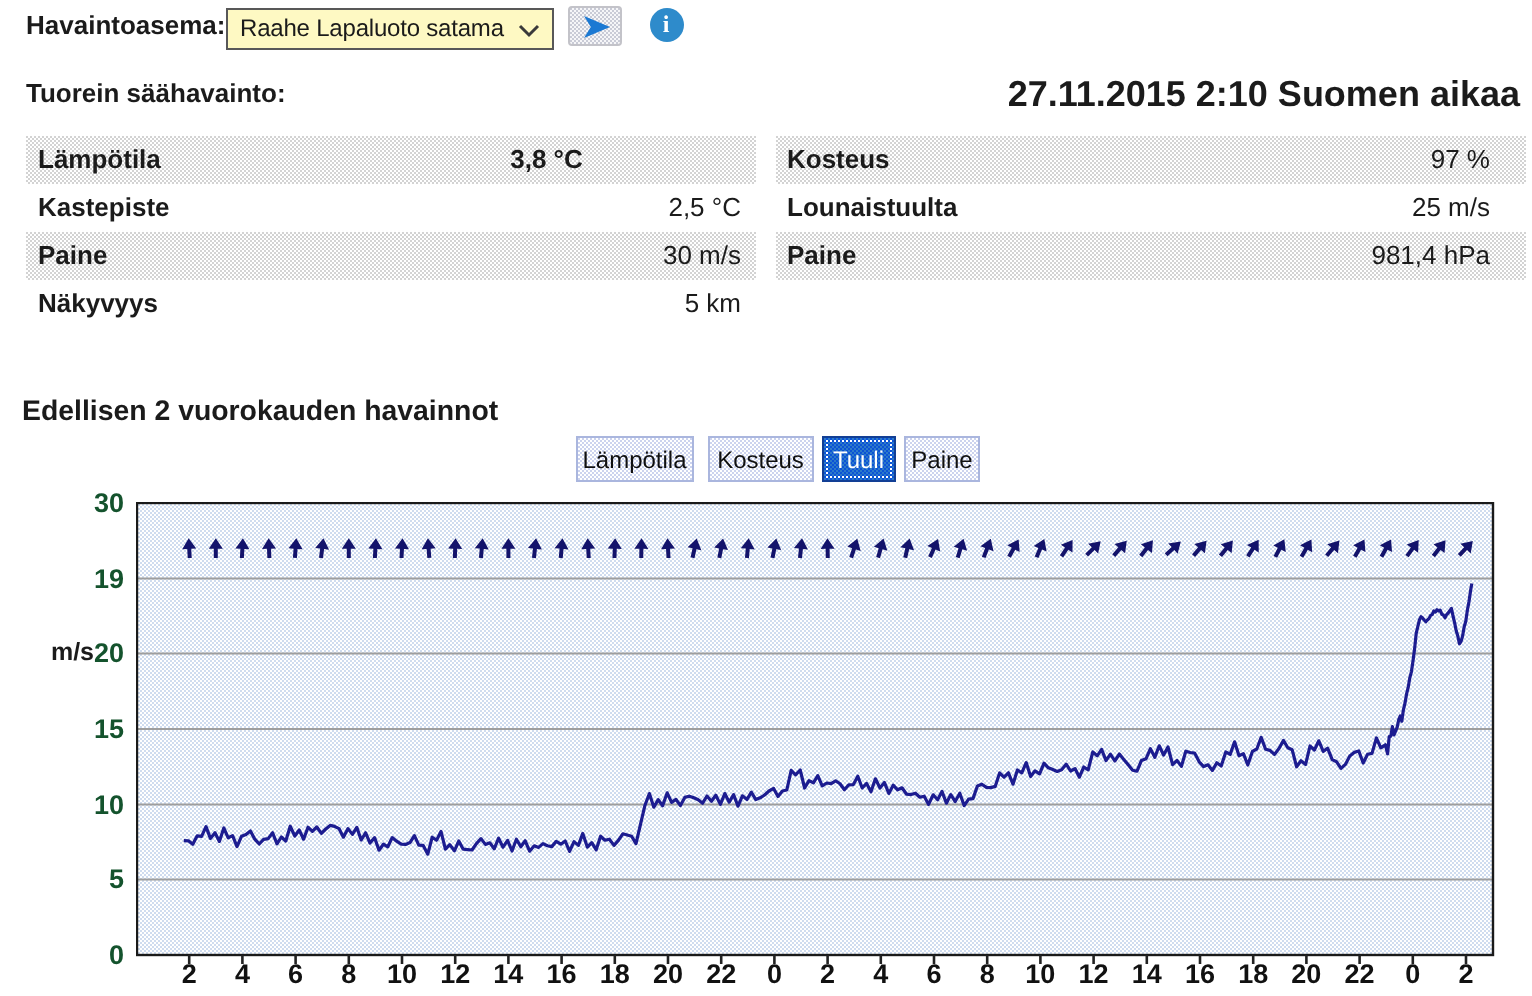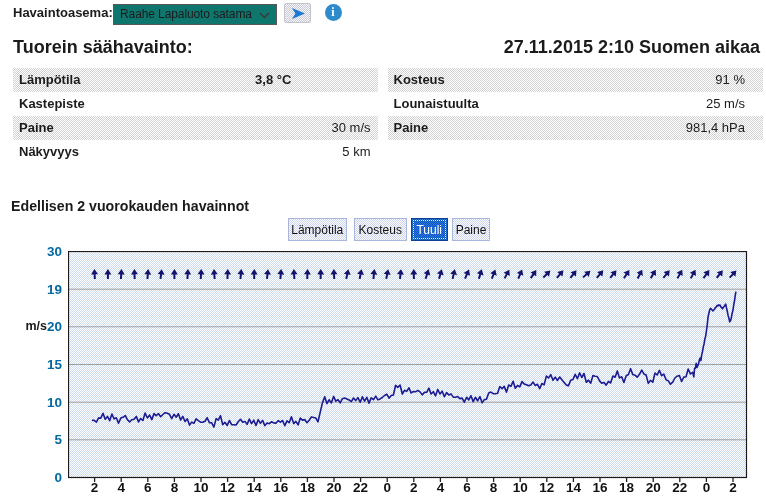--- a/index.html
+++ b/index.html
@@ -4,54 +4,55 @@
 * { margin:0; padding:0; box-sizing:border-box; }
 html,body { width:766px; height:498px; background:#fff; font-family:"Liberation Sans",sans-serif; }
 #pg { position:relative; width:766px; height:498px; overflow:hidden; color:#1b1b1b; }
 .b { font-weight:bold; }
 .dith-gray { background:repeating-conic-gradient(#ffffff 0% 25%, #d3d3d3 0% 50%) 0 0 / 2px 2px; }
 .dith-btn  { background:repeating-conic-gradient(#ffffff 0% 25%, #ccd3ee 0% 50%) 0 0 / 2px 2px; }
 .dith-sel  { background:repeating-conic-gradient(#0b52d6 0% 25%, #2d7ac8 0% 50%) 0 0 / 2px 2px; }
 .abs { position:absolute; }
 .row { position:absolute; height:24px; }
 .cell { position:absolute; font-size:13px; line-height:24px; white-space:nowrap; }
-.ylab { position:absolute; left:0; width:62px; text-align:right; font-size:13.5px; font-weight:bold; line-height:16px; color:#0369a1;padding-left:36px; }
+.ylab { position:absolute; left:0; width:62px; text-align:right; font-size:13.5px; font-weight:bold; line-height:16px; color:#14532d;padding-left:36px; }
 .tab { position:absolute; top:218px; height:23px; font-size:12px; line-height:22px; text-align:center; border:1px solid #aab6de; color:#101010; }
 </style></head>
 <body>
 <div id="pg">
 
 <div class="abs b" style="left:13px;top:4.5px;font-size:13px;line-height:16px;">Havaintoasema:</div>
-<div class="abs" style="left:113px;top:4px;width:164px;height:21px;border:1px solid #585858;background:#0f766e;">
+<div class="abs" style="left:113px;top:4px;width:164px;height:21px;border:1px solid #585858;background:#fef9c3;">
   <div style="position:absolute;left:6px;top:0;font-size:12px;letter-spacing:-0.1px;line-height:19px;">Raahe Lapaluoto satama</div>
   <svg style="position:absolute;right:6px;top:7px" width="11" height="7" viewBox="0 0 11 7">
         <path d="M1,1 L5.5,5.5 L10,1" fill="none" stroke="#3a3a3a" stroke-width="1.5"></path>
       </svg>
 </div>
 <div class="abs" style="left:284px;top:3px;width:27px;height:20px;border:1px solid #c3c3c9;border-radius:2px;background:repeating-conic-gradient(#f6f6f8 0% 25%, #c9cbd6 0% 50%) 0 0 / 2px 2px;">
   <svg style="position:absolute;left:7px;top:4px" width="13" height="11" viewBox="0 0 13 11">
         <path d="M0,0 L13,5.5 L0,11 L3.4,5.5 Z" fill="#1b79d3"></path>
       </svg>
 </div>
 <div class="abs" style="left:324.5px;top:4px;width:17px;height:17px;border-radius:50%;background:#2e8bcb;color:#fff;text-align:center;font-weight:bold;font-size:12px;line-height:17px;font-family:'Liberation Serif',serif;">i</div>
 
-<div class="abs b" style="left:13px;top:39px;font-size:18px;line-height:16px;">Tuorein säähavainto:</div>
+<div class="abs b" style="left:13px;top:39px;font-size:13px;line-height:16px;">Tuorein säähavainto:</div>
 <div class="abs b" style="right:6px;top:39px;font-size:18px;line-height:16px;">27.11.2015 2:10 Suomen aikaa</div>
 
 <div class="row dith-gray" style="left:13px;top:68px;width:364.5px;"></div>
 <div class="row dith-gray" style="left:388px;top:68px;width:375px;"></div>
 <div class="row dith-gray" style="left:13px;top:116px;width:364.5px;"></div>
 <div class="row dith-gray" style="left:388px;top:116px;width:375px;"></div>
 
 <div class="cell b" style="left:19px;top:68px;">Lämpötila</div>
 <div class="cell" style="left:188px;top:68px;width:170.5px;text-align:center;font-weight:bold;">3,8 °C</div>
 <div class="cell b" style="left:393.5px;top:68px;">Kosteus</div>
-<div class="cell" style="left:545px;top:68px;width:200px;text-align:right;">91 %</div>
+<div class="cell" style="left:545px;top:68px;width:200px;text-align:right;">97 %</div>
 
 <div class="cell b" style="left:19px;top:92px;">Kastepiste</div>
+<div class="cell" style="left:200px;top:92px;width:170.5px;text-align:right;">2,5 °C</div>
 <div class="cell b" style="left:393.5px;top:92px;">Lounaistuulta</div>
 <div class="cell" style="left:545px;top:92px;width:200px;text-align:right;">25 m/s</div>
 
 <div class="cell b" style="left:19px;top:116px;">Paine</div>
 <div class="cell" style="left:200px;top:116px;width:170.5px;text-align:right;">30 m/s</div>
 <div class="cell b" style="left:393.5px;top:116px;">Paine</div>
 <div class="cell" style="left:545px;top:116px;width:200px;text-align:right;">981,4 hPa</div>
 
 <div class="cell b" style="left:19px;top:140px;">Näkyvyys</div>
 <div class="cell" style="left:200px;top:140px;width:170.5px;text-align:right;">5 km</div>

